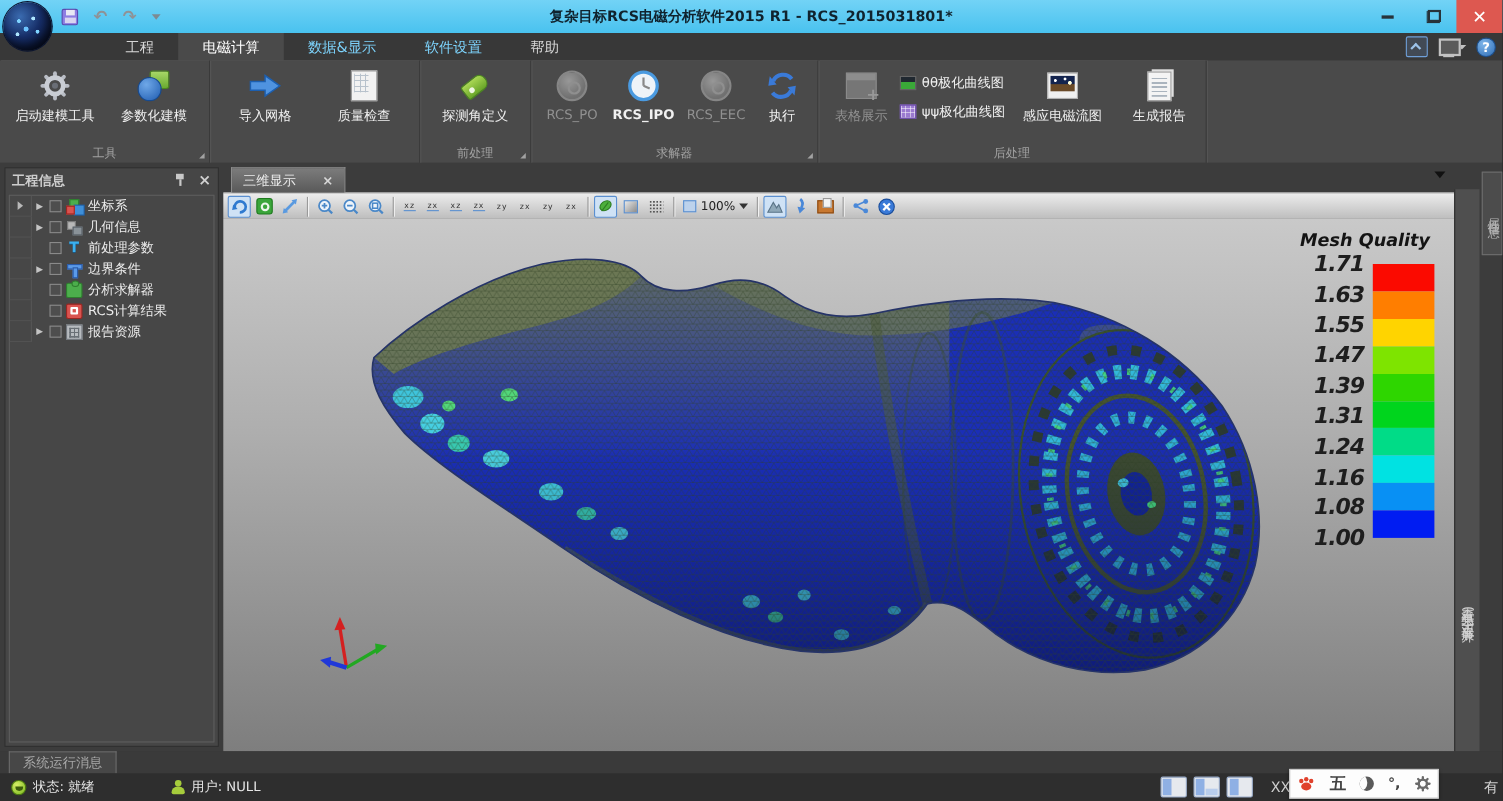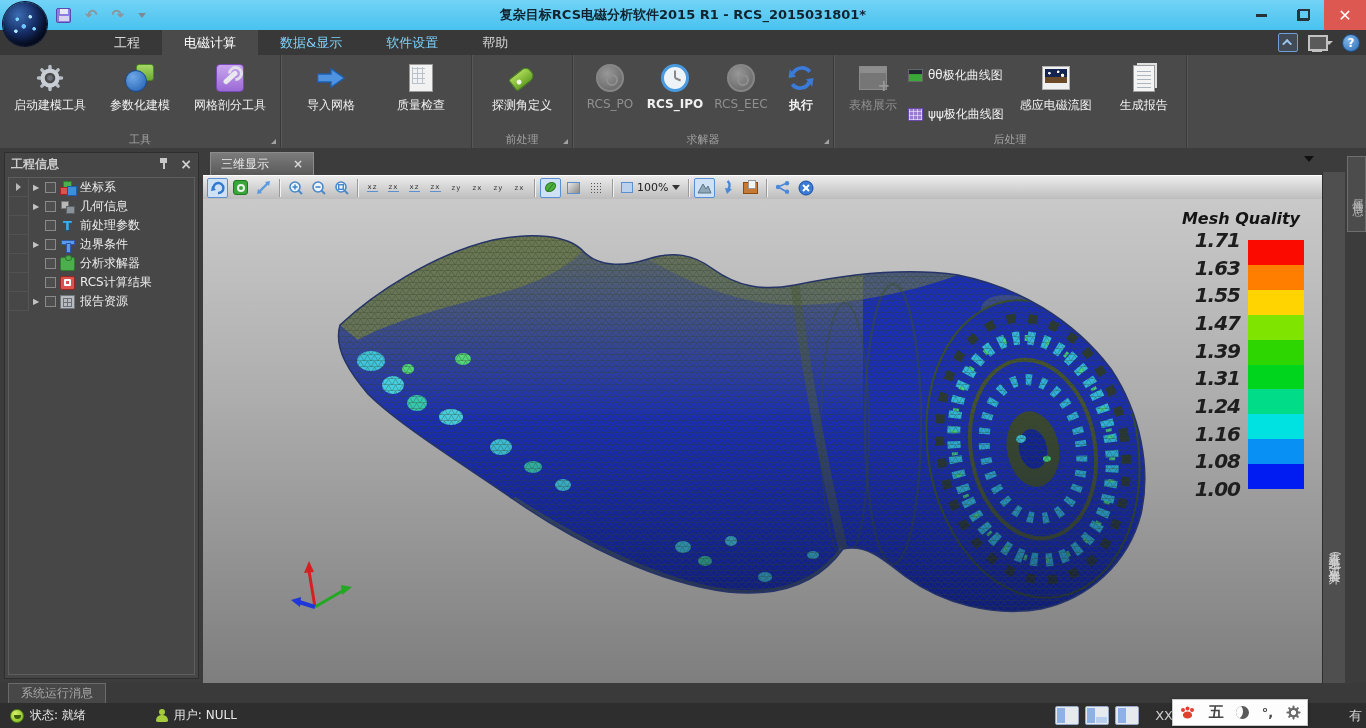--- a/index.html
+++ b/index.html
@@ -84,21 +84,21 @@
   .ic-table:after{content:"+";position:absolute;right:-4px;bottom:-6px;color:#d8d8d8;font-size:15px;font-weight:bold;}
   .ic-photo{width:28px;height:24px;background:#f0f0f0;border:1px solid #b0b0b0;padding:2px;position:relative;}
   .ic-photo:before{content:"";position:absolute;left:2px;top:2px;right:2px;bottom:6px;
      background:radial-gradient(circle at 20% 30%,#fff 0 1px,transparent 1.6px),
        radial-gradient(circle at 60% 20%,#fff 0 1px,transparent 1.6px),
        radial-gradient(circle at 80% 45%,#ffd 0 1.4px,transparent 2px),
        linear-gradient(#14244e 55%,#6a4a28 56%);}
   .ic-report{width:22px;height:27px;background:#f4f4f4;border:1px solid #9a9a9a;position:relative;box-shadow:3px -3px 0 -1px #e0e0e0;}
   .ic-report:before{content:"";position:absolute;left:3px;top:3px;right:3px;bottom:3px;
      background:repeating-linear-gradient(0deg,#aab4be 0 1.5px,transparent 1.5px 4px);}
-  .smallrow{display:flex;flex-direction:column;gap:22px;padding-top:8px;justify-content:flex-end;}
+  .smallrow{display:flex;flex-direction:column;gap:9px;padding-top:8px;justify-content:flex-end;}
   .sbtn{display:flex;align-items:center;gap:5px;font-size:12px;color:#f0f0f0;white-space:nowrap;}
   .ic-chart-theta{width:15px;height:13px;background:linear-gradient(180deg,#202830 40%,#3aa838 41%);border:1px solid #666;}
   .ic-chart-psi{width:15px;height:13px;background:#9a7ad0;border:1px solid #6a4aa8;
      background-image:repeating-linear-gradient(0deg,rgba(255,255,255,.5) 0 1px,transparent 1px 4px),repeating-linear-gradient(90deg,rgba(255,255,255,.5) 0 1px,transparent 1px 4px);}
 
   
   .main{position:absolute;left:0;top:148px;width:1366px;height:535px;background:#3c3c3c;}
 
   
   .lpanel{position:absolute;left:4px;top:4px;width:195px;bottom:4px;background:#464646;border:1px solid #2e2e2e;}
@@ -254,26 +254,20 @@
               <circle cx="12" cy="12" r="6" fill="none" stroke="#c9cdd4" stroke-width="3.4"></circle>
               <circle cx="12" cy="12" r="2.2" fill="#6a6e76"></circle>
             </svg>
           </span>
           <span class="rlbl">启动建模工具</span>
         </div>
         <div class="rbtn">
           <span class="ric ic-param"></span>
           <span class="rlbl">参数化建模</span>
         </div>
-        <div class="rbtn">
-          <span class="ric">
-              <span class="ic-meshtool"></span>
-            </span>
-          <span class="rlbl">网格剖分工具</span>
-        </div>
       </div>
       <div class="glabel">
           <span>工具</span>
           <i class="gcorner"></i>
         </div>
     </div>
 
     <div class="rgroup">
       <div class="rbody">
         <div class="rbtn">
@@ -325,21 +319,21 @@
             </svg>
           </span>
           <span class="rlbl" style="font-weight:bold;">RCS_IPO</span>
         </div>
         <div class="rbtn disabled" style="width:64px;">
           <span class="ric">
               <span class="ic-solver"></span>
             </span>
           <span class="rlbl">RCS_EEC</span>
         </div>
-        <div class="rbtn" style="width:52px;font-weight:bold;">
+        <div class="rbtn" style="width:52px;">
           <span class="ric">
             <svg width="30" height="30" viewBox="0 0 24 24" fill="none">
               <path d="M19 7 A8 8 0 0 0 5.5 8.5" stroke="#3a7ad8" stroke-width="3"></path>
               <polygon points="3,5 8,11 2,12" fill="#3a7ad8"></polygon>
               <path d="M5 17 A8 8 0 0 0 18.5 15.5" stroke="#3a7ad8" stroke-width="3"></path>
               <polygon points="21,19 16,13 22,12" fill="#3a7ad8"></polygon>
             </svg>
           </span>
           <span class="rlbl">执行</span>
         </div>

